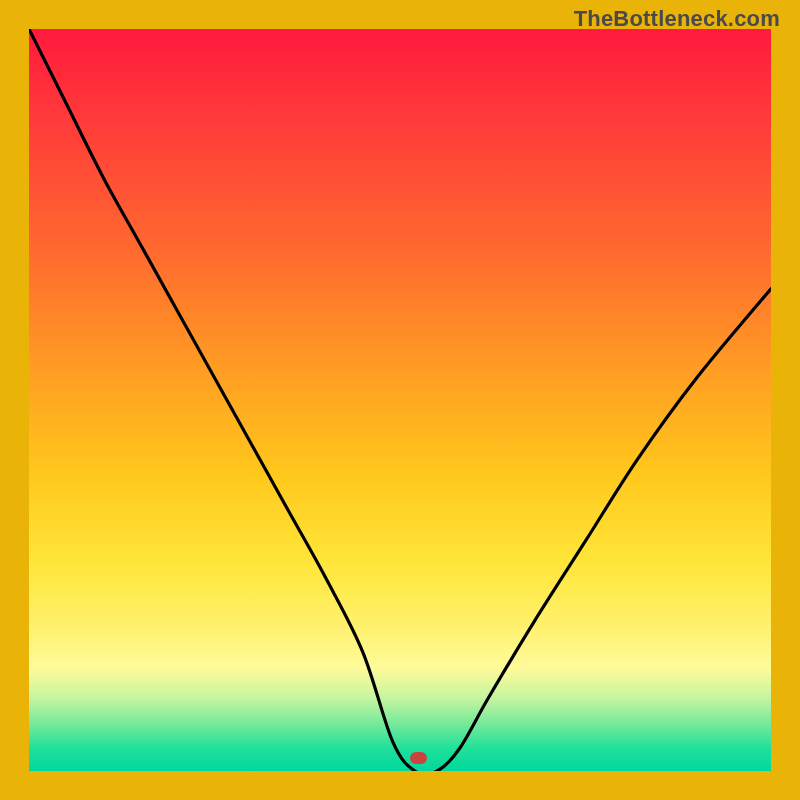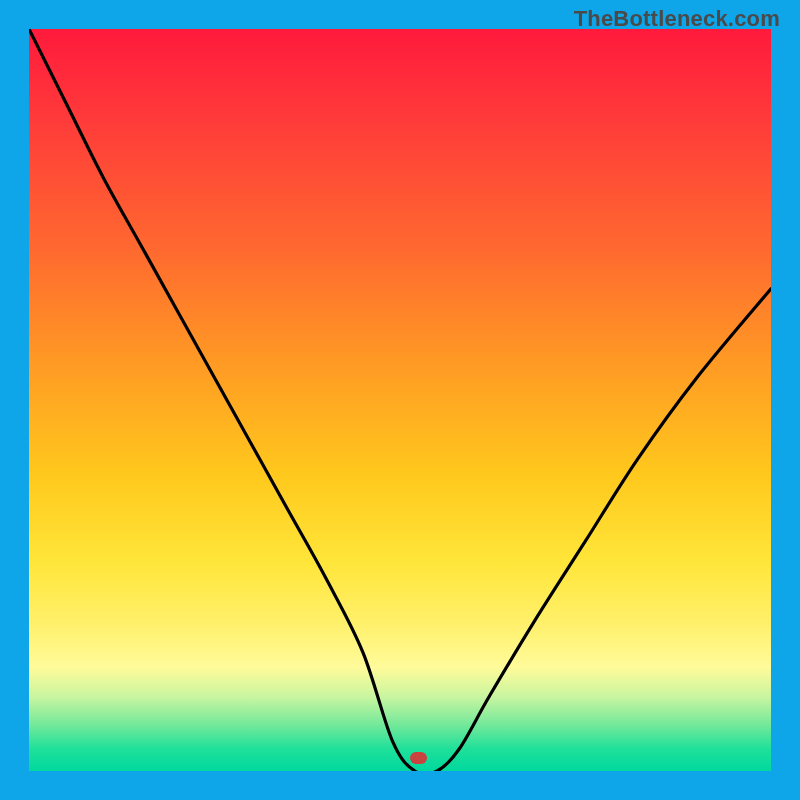--- a/index.html
+++ b/index.html
@@ -10,21 +10,21 @@
     background: #000;
     overflow: hidden;
     font-family: Arial, Helvetica, sans-serif;
   }
   .frame {
     position: absolute;
     left: 0;
     top: 0;
     width: 800px;
     height: 800px;
-    background: #0ea5e9;
+    background: #eab308;
   }
   .plot {
     position: absolute;
     left: 29px;
     top: 29px;
     width: 742px;
     height: 742px;
     
     background: linear-gradient(
       to bottom,

